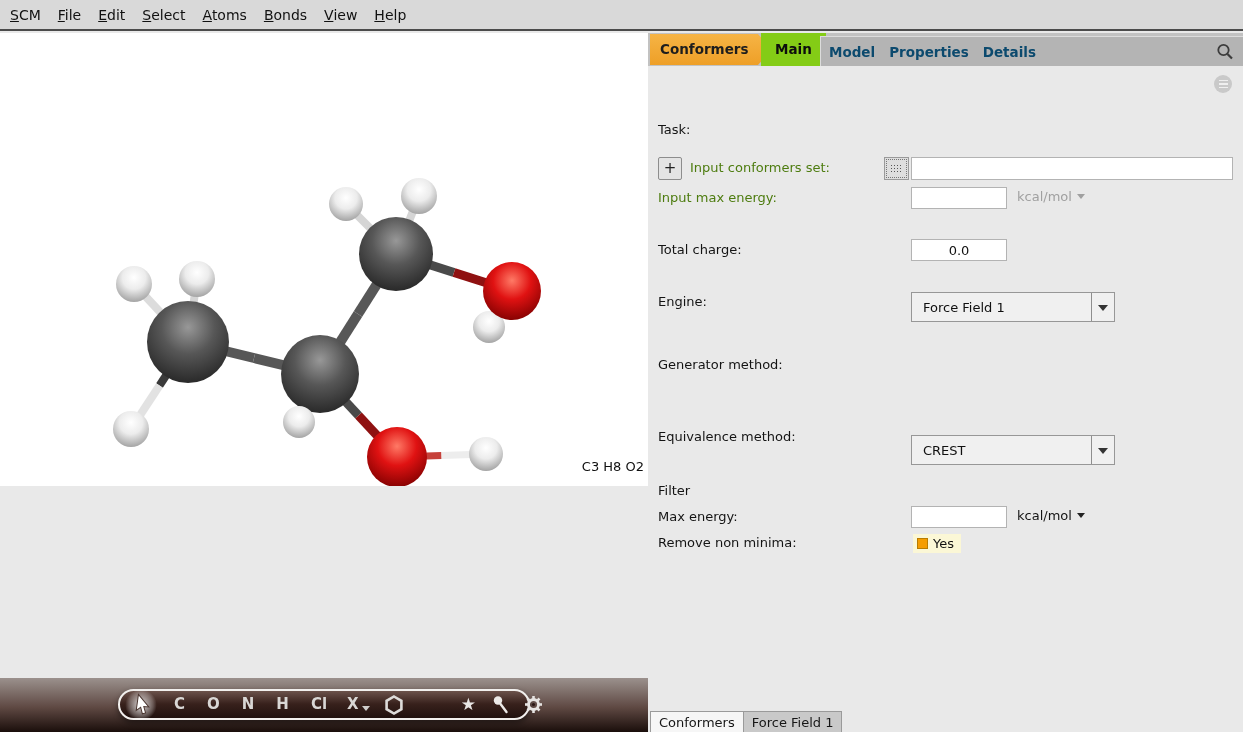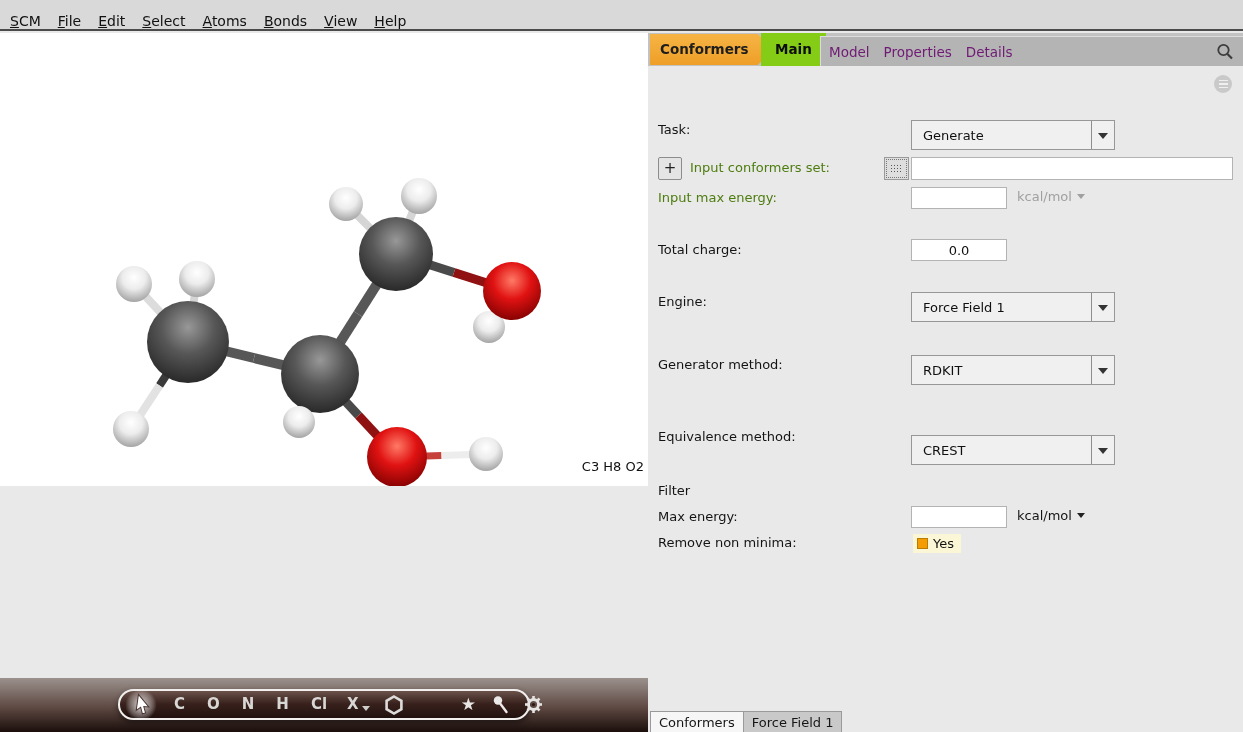--- a/index.html
+++ b/index.html
@@ -2,21 +2,21 @@
 <html><head>
 <meta charset="utf-8">
 <style>
   html,body{margin:0;padding:0;background:#888;}
   .app{position:relative;width:1243px;height:732px;overflow:hidden;
        font-family:"DejaVu Sans","Liberation Sans",sans-serif;background:#e9e9e9;}
 
   
   .menubar{position:absolute;left:0;top:0;width:1243px;height:31px;
            background:#d9d9d9;border-bottom:2px solid #4b4b4b;
-           display:flex;align-items:flex-end;gap:17px;padding-left:10px;box-sizing:border-box;}
+           display:flex;align-items:center;gap:17px;padding-left:10px;box-sizing:border-box;}
   .menu-item{font-size:14px;color:#111;cursor:default;white-space:nowrap;}
   .menu-item .mn{text-decoration:underline;}
 
   
   .viewer{position:absolute;left:0;top:33px;width:648px;height:453px;background:#ffffff;overflow:hidden;}
   .formula{position:absolute;right:4px;bottom:12px;font-size:13px;color:#101010;}
 
   
   .bottombar{position:absolute;left:0;top:678px;width:648px;height:54px;
              background:linear-gradient(#9b918d,#5e4842 55%,#1a0e0b);}
@@ -39,21 +39,21 @@
   .tabbar{position:absolute;left:0;top:0;width:595px;height:33px;background:#c2c2c2;}
   .tab-conformers{position:absolute;left:2px;top:1px;width:122px;height:31px;
         background:linear-gradient(#f6b445,#ee9f27);
         clip-path:polygon(0 0,calc(100% - 14px) 0,100% 50%,calc(100% - 14px) 100%,0 100%);
         font-size:13.5px;font-weight:bold;color:#1d1d1d;line-height:31px;padding-left:10px;box-sizing:border-box;}
   .tab-main{position:absolute;left:113px;top:0;height:33px;padding:0 14px;background:#84cc16;
         font-size:13.5px;font-weight:bold;color:#0d0d0d;line-height:33px;}
   .tab-strip{position:absolute;left:172px;top:3px;right:0;height:30px;background:#b4b4b4;
         border-top:1px solid #dcdcdc;border-left:1px solid #dcdcdc;box-sizing:border-box;
         display:flex;align-items:center;gap:14px;padding-left:8px;}
-  .tab-inactive{font-size:13.5px;font-weight:normal;color:#701a75;line-height:30px;}
+  .tab-inactive{font-size:13.5px;font-weight:bold;color:#0c4a6e;line-height:30px;}
   .search-btn{position:absolute;right:8px;top:5px;width:20px;height:20px;}
   .menu-circle{position:absolute;right:11px;top:42px;width:18px;height:18px;border-radius:50%;
         background:#c9c9c9;display:flex;flex-direction:column;justify-content:center;gap:2px;align-items:center;}
   .menu-circle i{display:block;width:9px;height:1.5px;background:#efefef;}
 
   
   .lbl{position:absolute;font-size:13px;color:#141414;white-space:nowrap;}
   .lbl.off{color:#4d7c0f;}
   .dropdown{position:absolute;width:204px;height:30px;box-sizing:border-box;background:#f0f0f0;
         border:1px solid #979797;font-size:13px;color:#101010;}
@@ -231,24 +231,20 @@
       </div>
     </div>
 
     <div class="menu-circle">
         <i></i>
         <i></i>
         <i></i>
       </div>
 
     <div class="lbl" style="left:10px;top:89px;">Task:</div>
-    <div class="dropdown" style="left:263px;top:87px;">
-      <span class="val">Generate</span>
-      <span class="dd-arrow"></span>
-    </div>
 
     <div class="plus-btn">+</div>
     <div class="lbl off" style="left:42px;top:127px;">Input conformers set:</div>
     <div class="browse-btn">
         <i></i>
       </div>
     <input class="tinput" style="left: 263px; top: 124px; width: 322px; height: 23px;" value="">
 
     <div class="lbl off" style="left:10px;top:157px;">Input max energy:</div>
     <input class="tinput" style="left: 263px; top: 154px; width: 96px; height: 22px;" value="">
@@ -260,24 +256,20 @@
     <div class="lbl" style="left:10px;top:209px;">Total charge:</div>
     <input class="tinput" style="left: 263px; top: 206px; width: 96px; height: 22px; text-align: center;" value="0.0">
 
     <div class="lbl" style="left:10px;top:261px;">Engine:</div>
     <div class="dropdown" style="left:263px;top:259px;">
       <span class="val">Force Field 1</span>
       <span class="dd-arrow"></span>
     </div>
 
     <div class="lbl" style="left:10px;top:324px;">Generator method:</div>
-    <div class="dropdown" style="left:263px;top:322px;">
-      <span class="val">RDKIT</span>
-      <span class="dd-arrow"></span>
-    </div>
 
     <div class="lbl" style="left:10px;top:387px;margin-top:9px;">Equivalence method:</div>
     <div class="dropdown" style="left:263px;top:402px;">
       <span class="val">CREST</span>
       <span class="dd-arrow"></span>
     </div>
 
     <div class="lbl" style="left:10px;top:450px;">Filter</div>
 
     <div class="lbl" style="left:10px;top:476px;">Max energy:</div>

